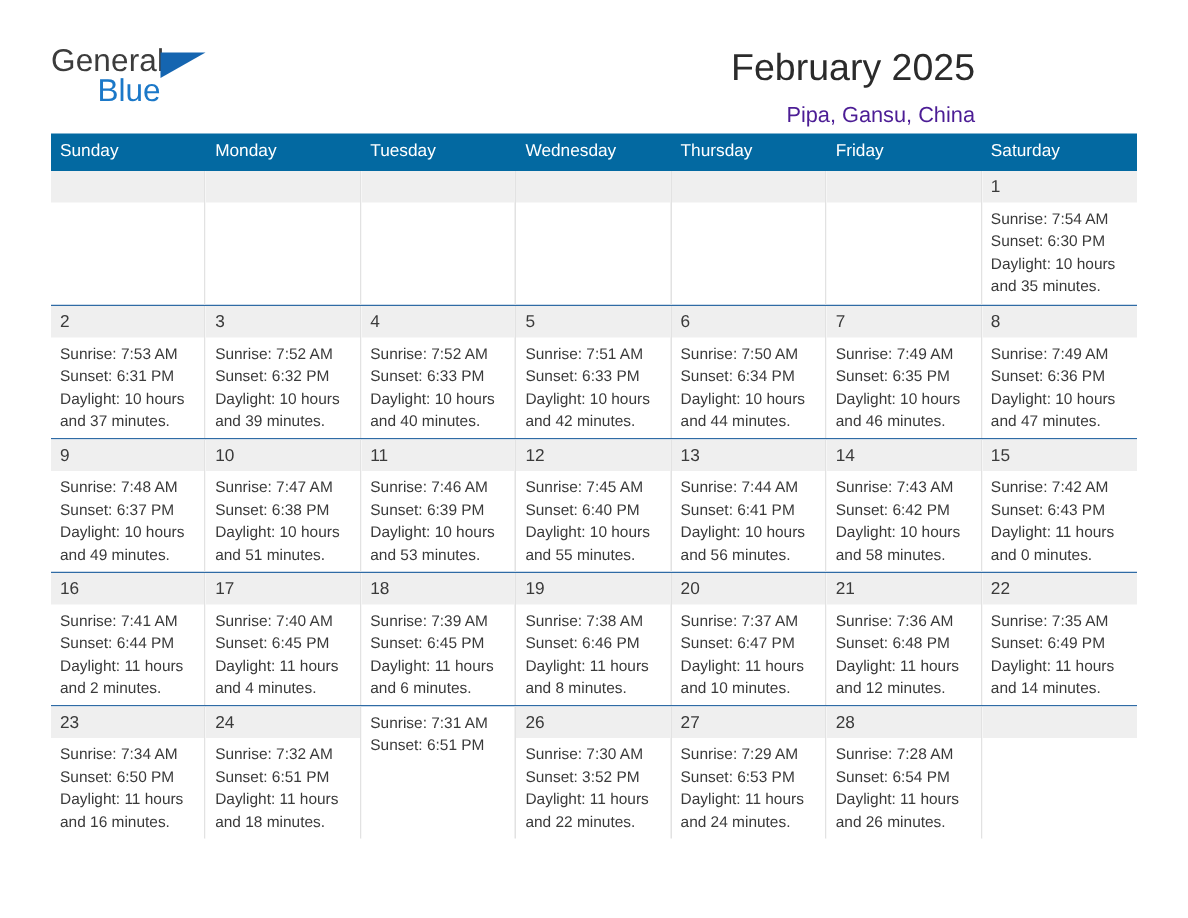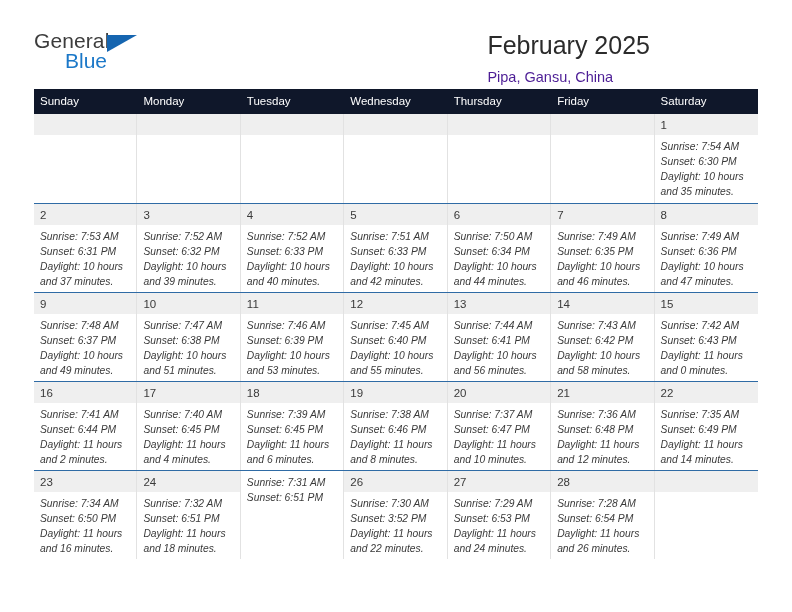--- a/index.html
+++ b/index.html
@@ -50,20 +50,21 @@
   .logo-tri {
     position: absolute;
     left: 73px;
     top: 5px;
     width: 0;
     height: 0;
     border-left: 30px solid #1565b0;
     border-bottom: 17px solid transparent;
   }
   .titles {
+    text-align: right;
     padding-top: 2px;
   }
   .cal-title {
     font-size: 25px;
     color: #2b2b2b;
     line-height: 1.1;
     white-space: nowrap;
   }
   .cal-sub {
     font-size: 14.5px;
@@ -73,21 +74,21 @@
   }
 
   
   .calendar {
     margin: 13px 34px 0 34px;
     width: 724px;
   }
   .weekdays {
     display: grid;
     grid-template-columns: repeat(7, 1fr);
-    background: #0f172a;
+    background: #0369a1;
   }
   .weekday {
     color: #ffffff;
     font-size: 11.5px;
     padding: 5px 0 5px 6px;
     line-height: 1.3;
   }
   .week {
     display: grid;
     grid-template-columns: repeat(7, 1fr);
@@ -109,21 +110,20 @@
     padding: 4px 0 4px 6px;
     line-height: 1.25;
     height: 21px;
   }
   .cell.empty .daynum { background: #efefef; }
   .info {
     padding: 4px 5px 0 6px;
     font-size: 10.3px;
     color: #3a3a3a;
     line-height: 1.47;
-    font-style: italic;
   }
   .info div { white-space: nowrap; }
   .info .wrap { white-space: normal; }
 </style>
 </head>
 <body>
 
 <div class="page">
 
   <div class="top">

